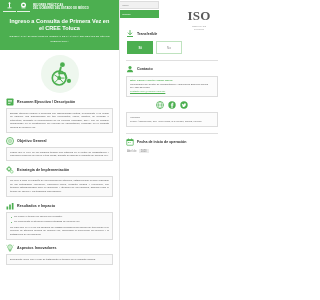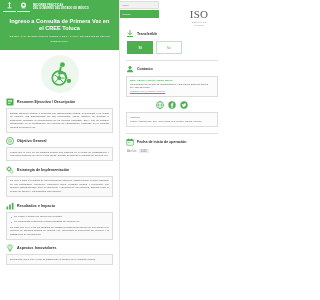--- a/index.html
+++ b/index.html
@@ -40,21 +40,21 @@
     padding-left:2px;
   }
   .trt.green { background:#4caf50; color:#fff; border-color:#4caf50; }
 
   
   .iso-seal {
     position:absolute; top:8px; left:186px; width:26px; text-align:center;
   }
   .iso-seal .iso-word {
     font-family:"Liberation Serif", serif;
-    font-weight:normal; font-size:11px; color:#5b5b5b; letter-spacing:.2px;
+    font-weight:bold; font-size:13px; color:#5b5b5b; letter-spacing:.2px;
   }
   .iso-seal .iso-sub { font-size:2.1px; color:#9a9a9a; line-height:1.3; margin-top:.5px;}
 
   
   .title-block {
     position:absolute; top:14px; left:0; width:119px; height:36px;
     background:#4caf50; color:#fff; text-align:center;
     padding:4px 7px 3px 7px;
   }
   .doc-title { font-size:5.6px; font-weight:bold; line-height:1.22; }

